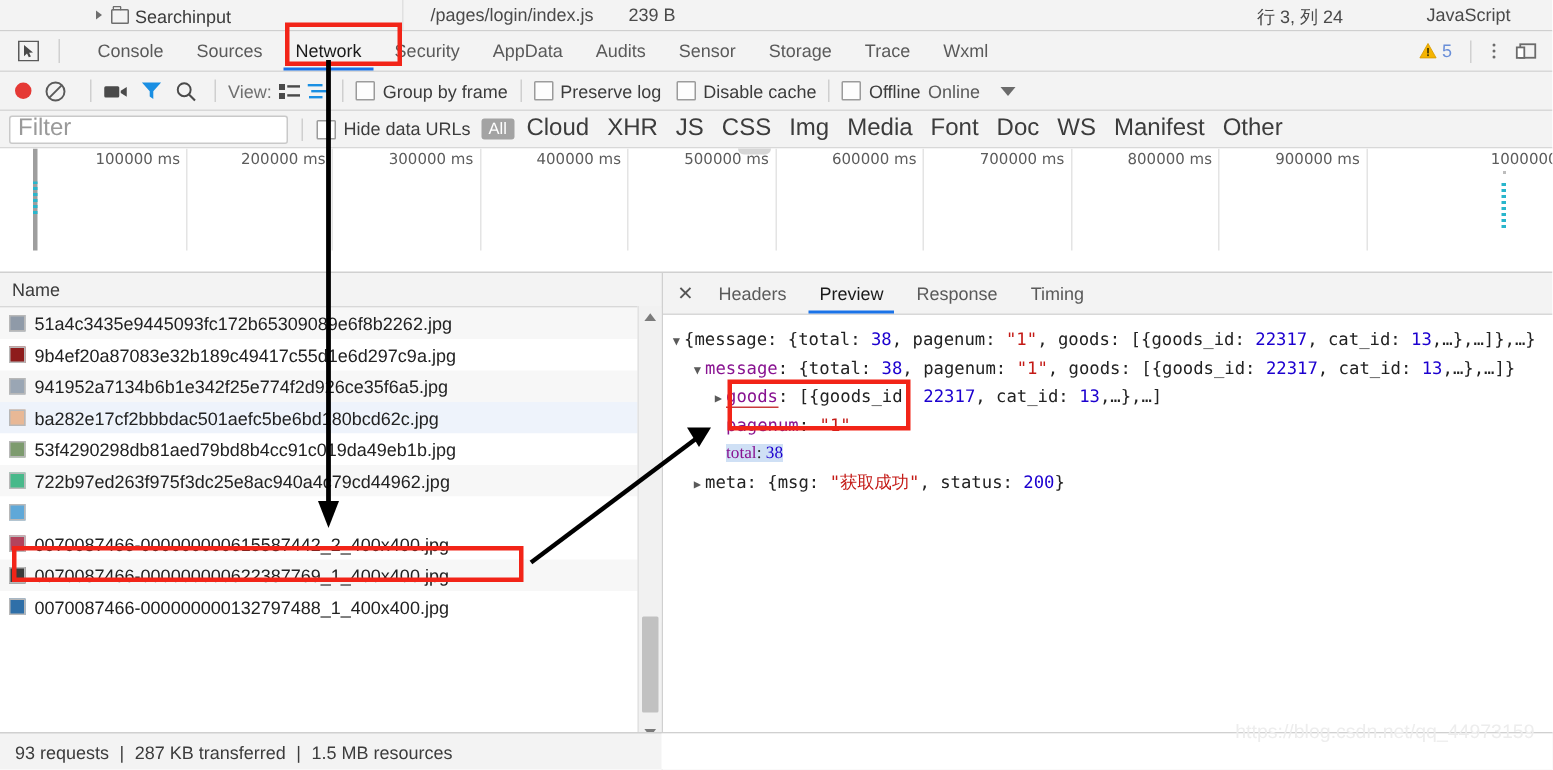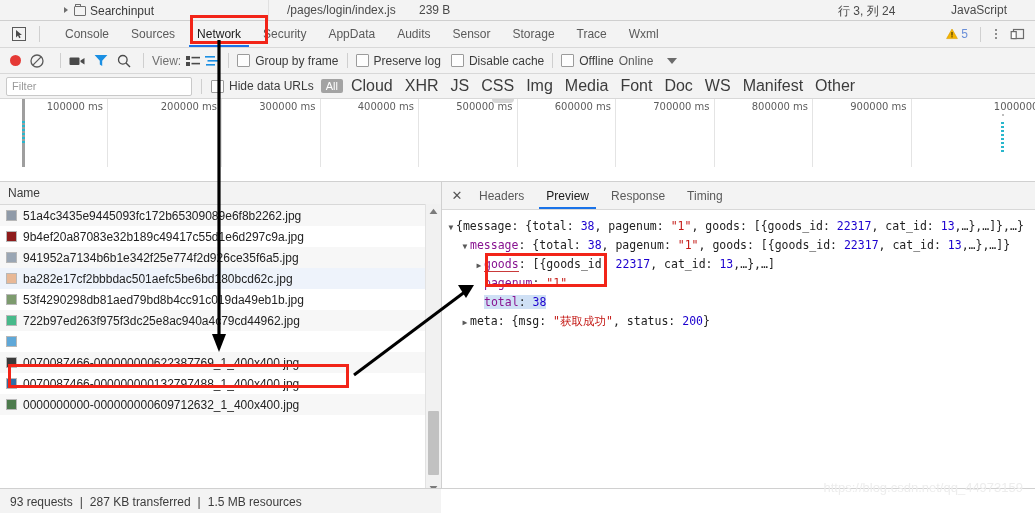--- a/index.html
+++ b/index.html
@@ -91,21 +91,21 @@
   .caret-dn{width:0;height:0;border-left:5px solid transparent;border-right:5px solid transparent;
     border-top:6px solid #6b6b6b;cursor:pointer;}
 
   
   .filterbar{
     position:relative;height:24px;background:#f3f3f3;
     border-bottom:1px solid #d8d8d8;display:flex;align-items:center;padding-left:6px;
   }
   .filter-input{
     width:174px;height:17px;background:#ffffff;border:1px solid #c9c9c9;border-radius:2px;
-    font-size:11px;color:#333;padding:0 5px;outline:none;
+    font-size:16px;color:#333;padding:0 5px;outline:none;
     font-family:"Liberation Sans","DejaVu Sans",sans-serif;
   }
   .filter-input::placeholder{color:#9a9a9a;}
   .fb-sep{width:1px;height:15px;background:#cfcfcf;margin:0 9px;}
   .type-all{
     font-size:11px;color:#ffffff;background:#a3a3a3;border-radius:2px;
     padding:1px 5px;margin-right:2px;cursor:pointer;
   }
   .type-chip{font-size:16px;color:#3c3c3c;padding:1px 6px;cursor:pointer;white-space:nowrap;}
 
@@ -334,21 +334,21 @@
           <span class="type-chip">WS</span>
           <span class="type-chip">Manifest</span>
           <span class="type-chip">Other</span>
         </div>
     </div>
 
     <div class="overview">
       <div class="ov-left-bar"></div>
       <div class="ov-left-dots"></div>
       <div id="ovticks">
-          <div class="ov-tick" style="left: 25px; width: 83px;">
+          <div class="ov-tick" style="left: 25px; width: 100px;">
             <span>100000 ms</span>
           </div>
           <div class="ov-tick" style="left: 123.5px; width: 98.5px;">
             <span>200000 ms</span>
           </div>
           <div class="ov-tick" style="left: 222px; width: 98.5px;">
             <span>300000 ms</span>
           </div>
           <div class="ov-tick" style="left: 320.5px; width: 98.5px;">
             <span>400000 ms</span>
@@ -404,31 +404,31 @@
               <span class="thumb" style="background: rgb(125, 155, 110);"></span>
               <span class="rowtext">53f4290298db81aed79bd8b4cc91c019da49eb1b.jpg</span>
             </div>
             <div class="row odd">
               <span class="thumb" style="background: rgb(71, 185, 138);"></span>
               <span class="rowtext">722b97ed263f975f3dc25e8ac940a4c79cd44962.jpg</span>
             </div>
             <div class="row even">
               <span class="thumb" style="background: rgb(95, 168, 216);"></span>
             </div>
+            <div class="row even">
+              <span class="thumb" style="background: rgb(180, 67, 92);"></span>
+              <span class="rowtext">0070087466-000000000615587442_2_400x400.jpg</span>
+            </div>
             <div class="row odd">
               <span class="thumb" style="background: rgb(58, 58, 58);"></span>
               <span class="rowtext">0070087466-000000000622387769_1_400x400.jpg</span>
             </div>
             <div class="row even">
               <span class="thumb" style="background: rgb(47, 111, 168);"></span>
               <span class="rowtext">0070087466-000000000132797488_1_400x400.jpg</span>
-            </div>
-            <div class="row odd">
-              <span class="thumb" style="background: rgb(76, 122, 76);"></span>
-              <span class="rowtext">0000000000-000000000609712632_1_400x400.jpg</span>
             </div>
           </div>
         <div class="list-sb">
           <div class="sb-arrow" style="top:0;">
             <svg width="9" height="7" viewBox="0 0 9 7">
                 <path d="M4.5 0.8 L8.4 6 L0.6 6 Z" fill="#7b7b7b"></path>
               </svg>
           </div>
           <div class="sb-thumb" style="top:207px;height:64px;"></div>
           <div class="sb-arrow" style="top:277px;">
@@ -447,21 +447,21 @@
               <div class="rp-tab active">Preview</div>
               <div class="rp-tab">Response</div>
               <div class="rp-tab">Timing</div>
             </div>
         </div>
         <div class="preview" id="preview">
             <div class="pv-line" style="padding-left: 0px;"><span class="tri">▼</span><span><span class="">{message: {total: </span><span class="num">38</span><span class="">, pagenum: </span><span class="str">"1"</span><span class="">, goods: [{goods_id: </span><span class="num">22317</span><span class="">, cat_id: </span><span class="num">13</span><span class="">,…},…]},…}</span></span></div>
             <div class="pv-line" style="padding-left: 14px;"><span class="tri">▼</span><span><span class="k-purple">message</span><span class="">: {total: </span><span class="num">38</span><span class="">, pagenum: </span><span class="str">"1"</span><span class="">, goods: [{goods_id: </span><span class="num">22317</span><span class="">, cat_id: </span><span class="num">13</span><span class="">,…},…]}</span></span></div>
             <div class="pv-line" style="padding-left: 28px;"><span class="tri">▶</span><span><span class="k-under">goods</span><span class="">: [{goods_id: </span><span class="num">22317</span><span class="">, cat_id: </span><span class="num">13</span><span class="">,…},…]</span></span></div>
             <div class="pv-line" style="padding-left: 28px;"><span class="tri empty">&nbsp;</span><span><span class="k-purple">pagenum</span><span class="">: </span><span class="str">"1"</span></span></div>
-            <div class="pv-line" style="padding-left: 28px;"><span class="tri empty">&nbsp;</span><span class="sel-hl"><span class="k-purple">total</span><span class="">: </span><span class="num">38</span></span></div>
+            <div class="pv-line" style="padding-left: 28px; font-family: Liberation Serif, serif;"><span class="tri empty">&nbsp;</span><span class="sel-hl"><span class="k-purple">total</span><span class="">: </span><span class="num">38</span></span></div>
             <div class="pv-line" style="padding-left: 14px;"><span class="tri">▶</span><span><span class="">meta</span><span class="">: {msg: </span><span class="str">"获取成功"</span><span class="">, status: </span><span class="num">200</span><span class="">}</span></span></div>
           </div>
       </div>
 
     </div>
 
     <div class="statusbar">
       <span class="st-text">93 requests</span>
       <span class="st-text st-divider">|</span>
       <span class="st-text">287 KB transferred</span>

